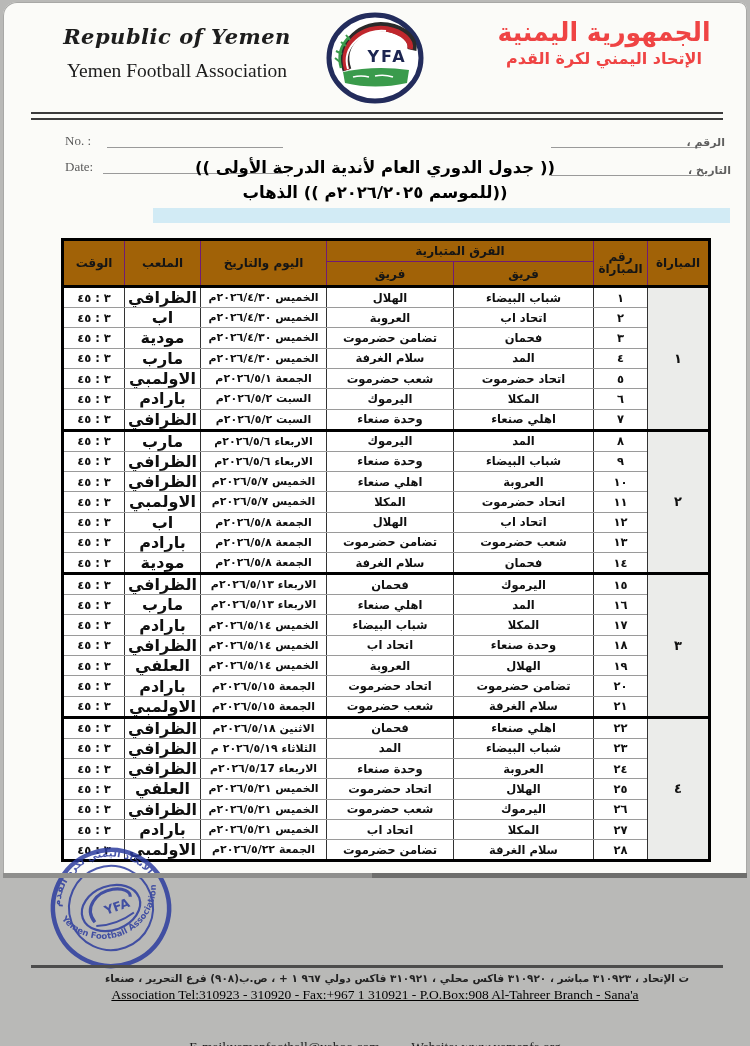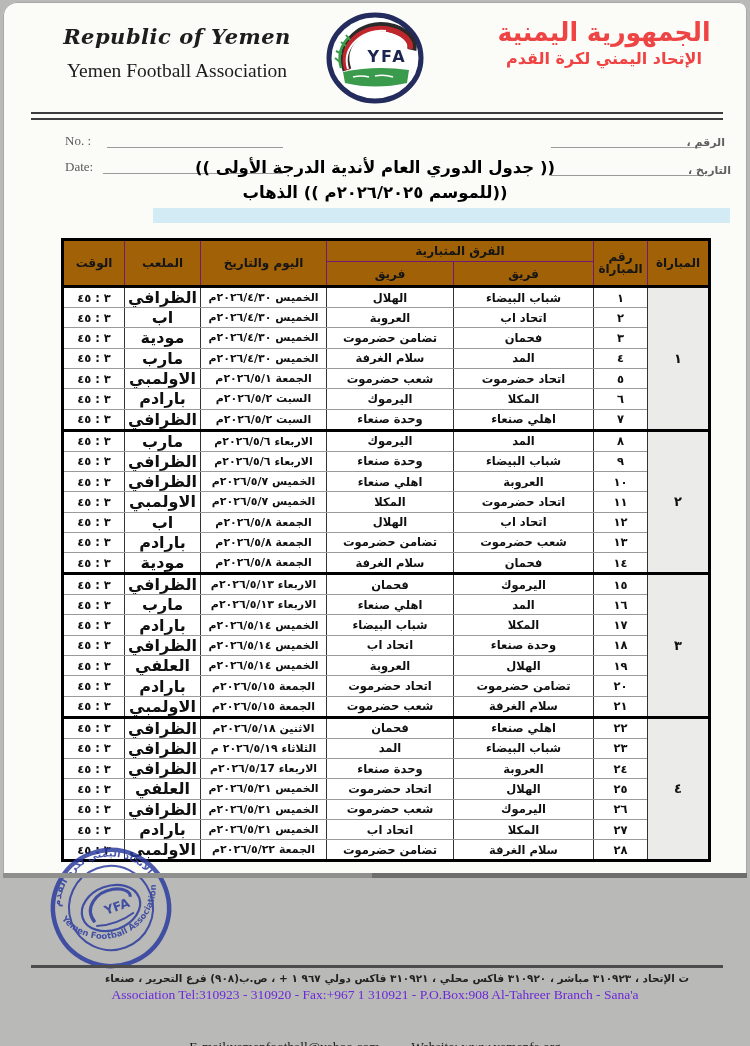--- a/index.html
+++ b/index.html
@@ -50,21 +50,21 @@
   .sched tbody td.stad{font-size:16px;margin-left:16px;}
   .sched tbody tr.week-sep td{border-top:3px solid #000;}
   .mn{display:block;line-height:12px;}
   
   .stamp{position:absolute;left:26px;top:840px;opacity:.84;}
   
   .foot-rule{position:absolute;left:28px;right:24px;top:963px;height:3px;background:#4c4c4c;}
   .foot-ar{position:absolute;left:0;right:0;top:970px;text-align:center;direction:rtl;
     font:700 10.5px "DejaVu Sans",sans-serif;color:#222;padding-left:44px;}
   .foot-en{position:absolute;left:0;right:0;top:985px;text-align:center;
-    font:400 13.5px "Liberation Serif",serif;color:#6d28d9;}
+    font:400 13.5px "Liberation Serif",serif;color:#000000;text-decoration:underline;}
   .foot-email{position:absolute;left:0;right:0;top:1037px;text-align:center;
     font:400 13.5px "Liberation Serif",serif;color:#1b1b1b;}
   .bottom-strip{position:absolute;left:0;right:0;bottom:0;height:5px;background:#8f8f8d;}
   .bottom-strip-dark{position:absolute;right:0;bottom:0;width:375px;height:5px;background:#6e6e6c;}
 </style>
 </head>
 <body>
 
 <div class="page">
 

